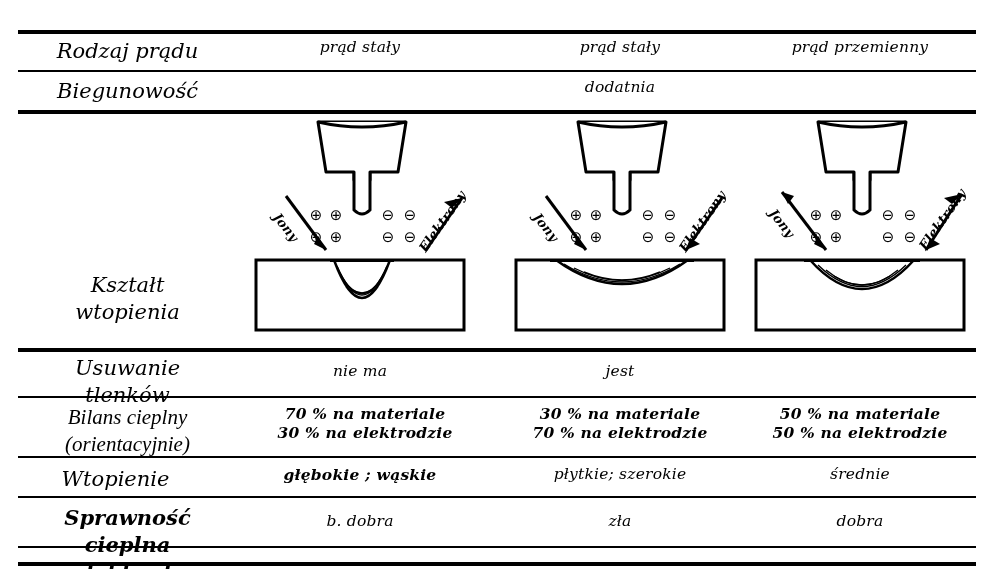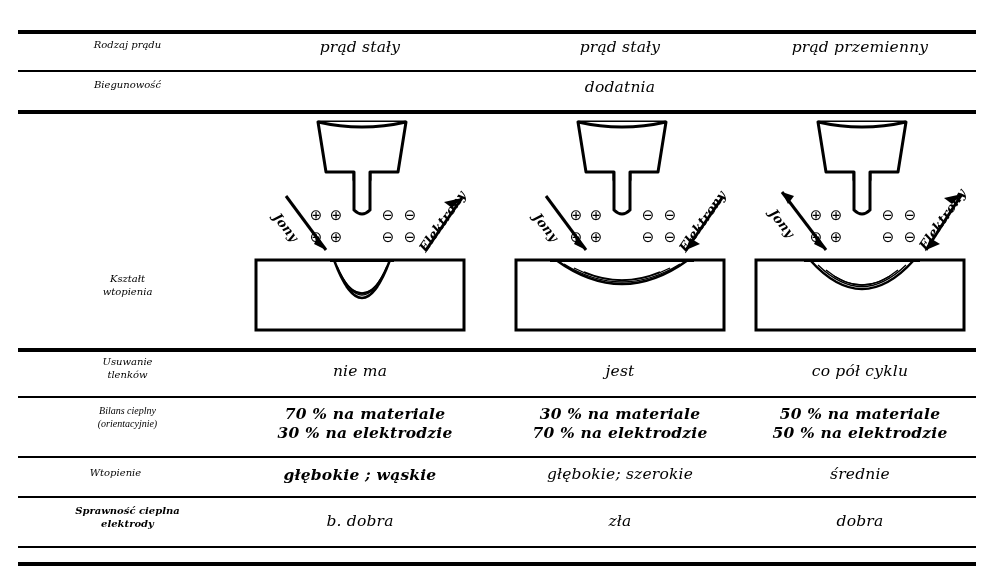--- a/index.html
+++ b/index.html
@@ -38,21 +38,21 @@
     font-size: 15.5px;
     text-align: center;
     line-height: 1.25;
     white-space: pre-line;
     letter-spacing: 0.2px;
   }
   .cell.bold { font-weight: bold; }
   .lbl {
     position: absolute;
     font-style: italic;
-    font-size: 10px;
+    font-size: 21px;
     text-align: center;
     line-height: 1.3;
     white-space: pre-line;
   }
 
   
   .fig {
     position: absolute;
     top: 118px;
     width: 260px;
@@ -101,26 +101,25 @@
   <div class="cell bold" style="left:240px; top:404px; width:250px;">70 %  na materiale
 30 %  na elektrodzie</div>
   <div class="cell" style="left:240px; top:465px; width:240px;font-weight:bold;">głębokie ; wąskie</div>
   <div class="cell" style="left:240px; top:512px; width:240px;">b. dobra</div>
 
   <div class="cell" style="left:500px; top:38px;  width:240px;">prąd stały</div>
   <div class="cell" style="left:500px; top:78px;  width:240px;">dodatnia</div>
   <div class="cell" style="left:500px; top:362px; width:240px;">jest</div>
   <div class="cell bold" style="left:495px; top:404px; width:250px;">30 % na materiale
 70 % na elektrodzie</div>
-  <div class="cell" style="left:500px; top:465px; width:240px;">głębokie; szerokie</div>
+  <div class="cell" style="left:500px; top:465px; width:240px;">płytkie; szerokie</div>
   <div class="cell" style="left:500px; top:512px; width:240px;">zła</div>
 
   <div class="cell" style="left:740px; top:38px;  width:240px;">prąd przemienny</div>
   <div class="cell" style="left:740px; top:78px;  width:240px;"></div>
-  <div class="cell" style="left:740px; top:362px; width:240px;">co pół cyklu</div>
   <div class="cell bold" style="left:735px; top:404px; width:250px;">50 % na materiale
 50 % na elektrodzie</div>
   <div class="cell" style="left:740px; top:465px; width:240px;">średnie</div>
   <div class="cell" style="left:740px; top:512px; width:240px;">dobra</div>
 
   <div class="fig" style="left:230px;">
     <svg width="260" height="228" viewBox="0 0 260 228">
 
       <path d="M88 4 L176 4 L168 54 L140 54 L140 62 L124 62 L124 54 L96 54 Z" fill="#fff" stroke="#000" stroke-width="3" stroke-linejoin="round"></path>
       <path d="M88 4 Q132 14 176 4" fill="#fff" stroke="#000" stroke-width="3"></path>

